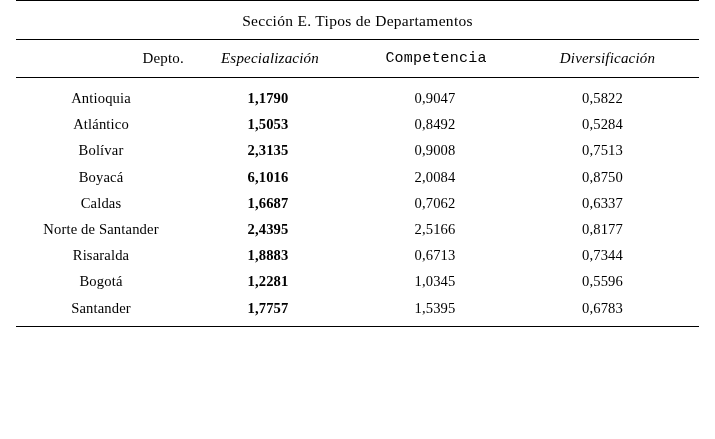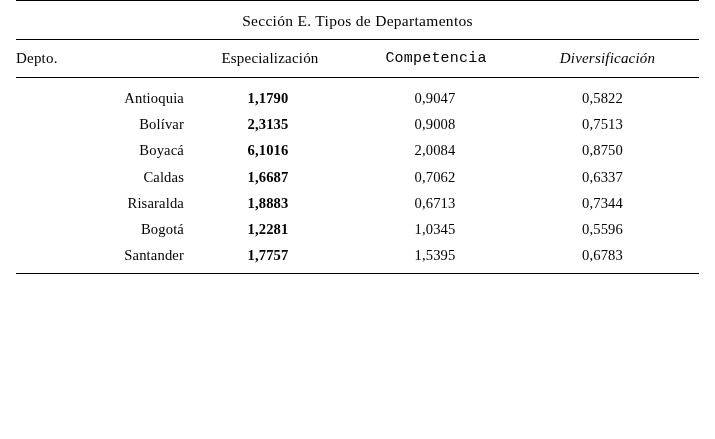--- a/index.html
+++ b/index.html
@@ -36,32 +36,32 @@
     text-align: center;
     font-variant: normal;
   }
   thead th {
     font-weight: normal;
     font-size: 15px;
     padding: 10px 0 10px 0;
     border-bottom: 1.1px solid #000;
     letter-spacing: 0.2px;
   }
-  thead th.col-depto { text-align: left; width: 168px; }
-  thead th.col-esp   { text-align: center; width: 172px; }
+  thead th.col-depto { text-align: right; width: 168px; }
+  thead th.col-esp   { text-align: center; width: 172px; font-style: italic; }
   thead th.col-comp  { text-align: center; width: 160px; font-family: Liberation Mono, monospace; }
   thead th.col-div   { text-align: center; width: 183px; font-style: italic; }
 
   tbody tr:first-child td { padding-top: 12px; }
   tbody td {
     font-size: 14.6px;
     padding: 4.6px 0;
     letter-spacing: 0.15px;
   }
-  tbody td.c-name { text-align: right; padding-left: 2px; }
+  tbody td.c-name { text-align: center; padding-left: 2px; }
   tbody td.c-num  { text-align: center; }
   tbody tr:last-child td { padding-bottom: 9px; }
 
   .bottom-rule {
     border-top: 1.6px solid #000;
     margin: 0 16px;
     width: 683px;
   }
   
   tbody td.c-esp  { padding-right: 4px; font-weight: bold; }
@@ -83,36 +83,48 @@
       </tr>
     </thead>
     <tbody>
       <tr>
         <td class="c-name">Antioquia</td>
         <td class="c-num c-esp">1,1790</td>
         <td class="c-num c-comp">0,9047</td>
         <td class="c-num c-div">0,5822</td>
       </tr>
       <tr>
+        <td class="c-name">Atlántico</td>
+        <td class="c-num c-esp">1,5053</td>
+        <td class="c-num c-comp">0,8492</td>
+        <td class="c-num c-div">0,5284</td>
+      </tr>
+      <tr>
         <td class="c-name">Bolívar</td>
         <td class="c-num c-esp">2,3135</td>
         <td class="c-num c-comp">0,9008</td>
         <td class="c-num c-div">0,7513</td>
       </tr>
       <tr>
         <td class="c-name">Boyacá</td>
         <td class="c-num c-esp">6,1016</td>
         <td class="c-num c-comp">2,0084</td>
         <td class="c-num c-div">0,8750</td>
       </tr>
       <tr>
         <td class="c-name">Caldas</td>
         <td class="c-num c-esp">1,6687</td>
         <td class="c-num c-comp">0,7062</td>
         <td class="c-num c-div">0,6337</td>
+      </tr>
+      <tr>
+        <td class="c-name">Norte de Santander</td>
+        <td class="c-num c-esp">2,4395</td>
+        <td class="c-num c-comp">2,5166</td>
+        <td class="c-num c-div">0,8177</td>
       </tr>
       <tr>
         <td class="c-name">Risaralda</td>
         <td class="c-num c-esp">1,8883</td>
         <td class="c-num c-comp">0,6713</td>
         <td class="c-num c-div">0,7344</td>
       </tr>
       <tr>
         <td class="c-name">Bogotá</td>
         <td class="c-num c-esp">1,2281</td>

